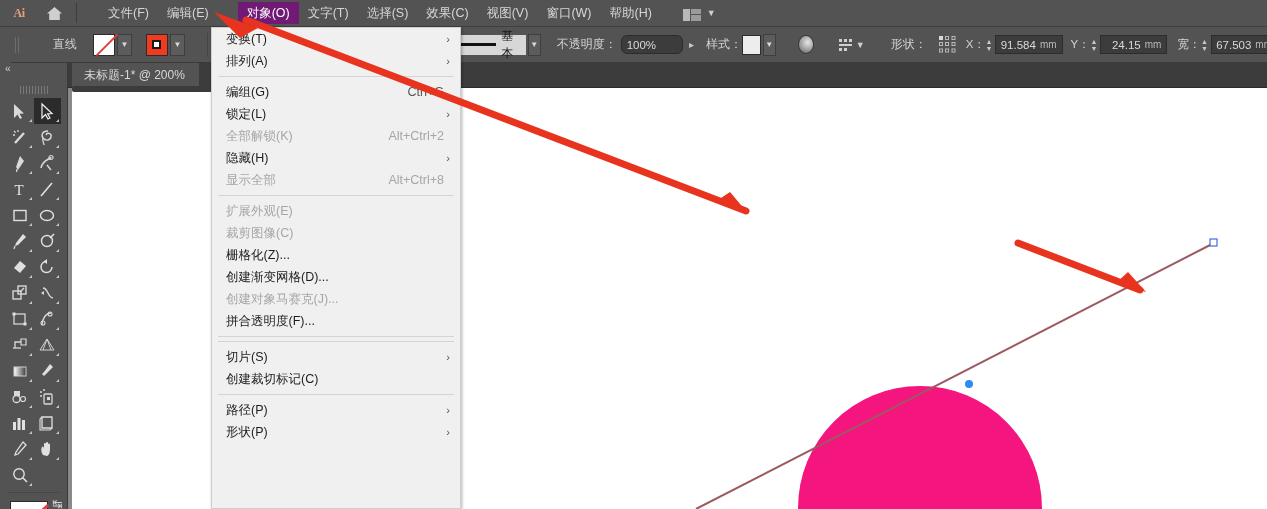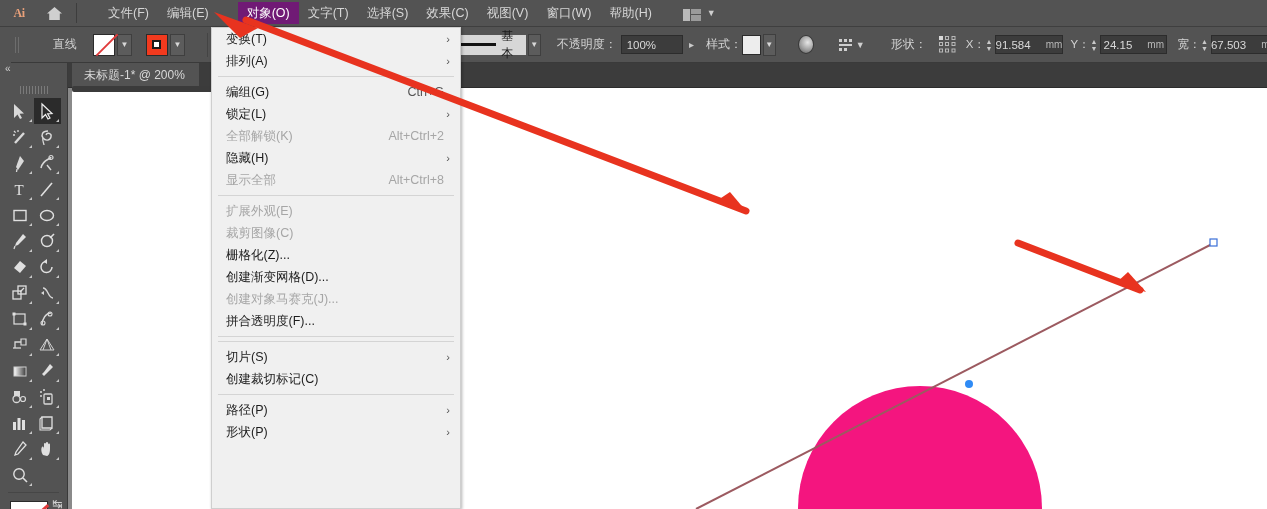--- a/index.html
+++ b/index.html
@@ -83,21 +83,21 @@
   .profile-box {
     display: flex; align-items: center; gap: 5px;
     background: #d7d7d7; height: 20px; padding: 0 4px;
   }
   .profile-box .pname { color: #1b1b1b; font-size: 12px; }
   .field {
     background: #3c3c3c; border: 1px solid #2c2c2c;
     height: 19px; min-width: 46px; color: #d9d9d9; font-size: 11.5px;
     display: flex; align-items: center; padding: 0 5px;
   }
-  .field.num { justify-content: center; gap: 15px; }
+  .field.num { justify-content: flex-end; gap: 4px; }
   .field .unit { color: #b9b9b9; font-size: 10px; }
   .arrow-btn { color: #cbcbcb; font-size: 10px; margin-left: 6px; }
   .style-swatch { width: 22px; height: 20px; background: #ededed; border: 1px solid #2b2b2b; }
   .circ-icon {
     width: 19px; height: 19px; border-radius: 50%;
     background: radial-gradient(circle at 62% 38%, #e6e6e6 0%, #9d9d9d 55%, #5a5a5a 100%);
     border: 1px solid #3a3a3a;
   }
   .align-icon { width: 16px; height: 14px; }
   .spinner {
@@ -243,21 +243,21 @@
 
     <div class="cb-sep" style="margin-left:22px;"></div>
 
     <div class="profile-box" style="margin-left:228px;">
       <span class="stroke-preview"></span>
       <span class="pname">基本</span>
     </div>
     <span class="dd-caret">▼</span>
 
     <div class="cb-label" style="margin-left:16px;">不透明度：</div>
-    <div class="field" style="width:72px;margin-left:4px;">
+    <div class="field" style="width:72px;margin-left:4px;border-radius:6px;">
       <span>100%</span>
     </div>
     <span class="arrow-btn">▸</span>
 
     <div class="cb-label" style="margin-left:12px;">样式：</div>
     <span class="style-swatch"></span>
     <span class="dd-caret">▼</span>
 
     <span class="circ-icon" style="margin-left:22px;"></span>
 

